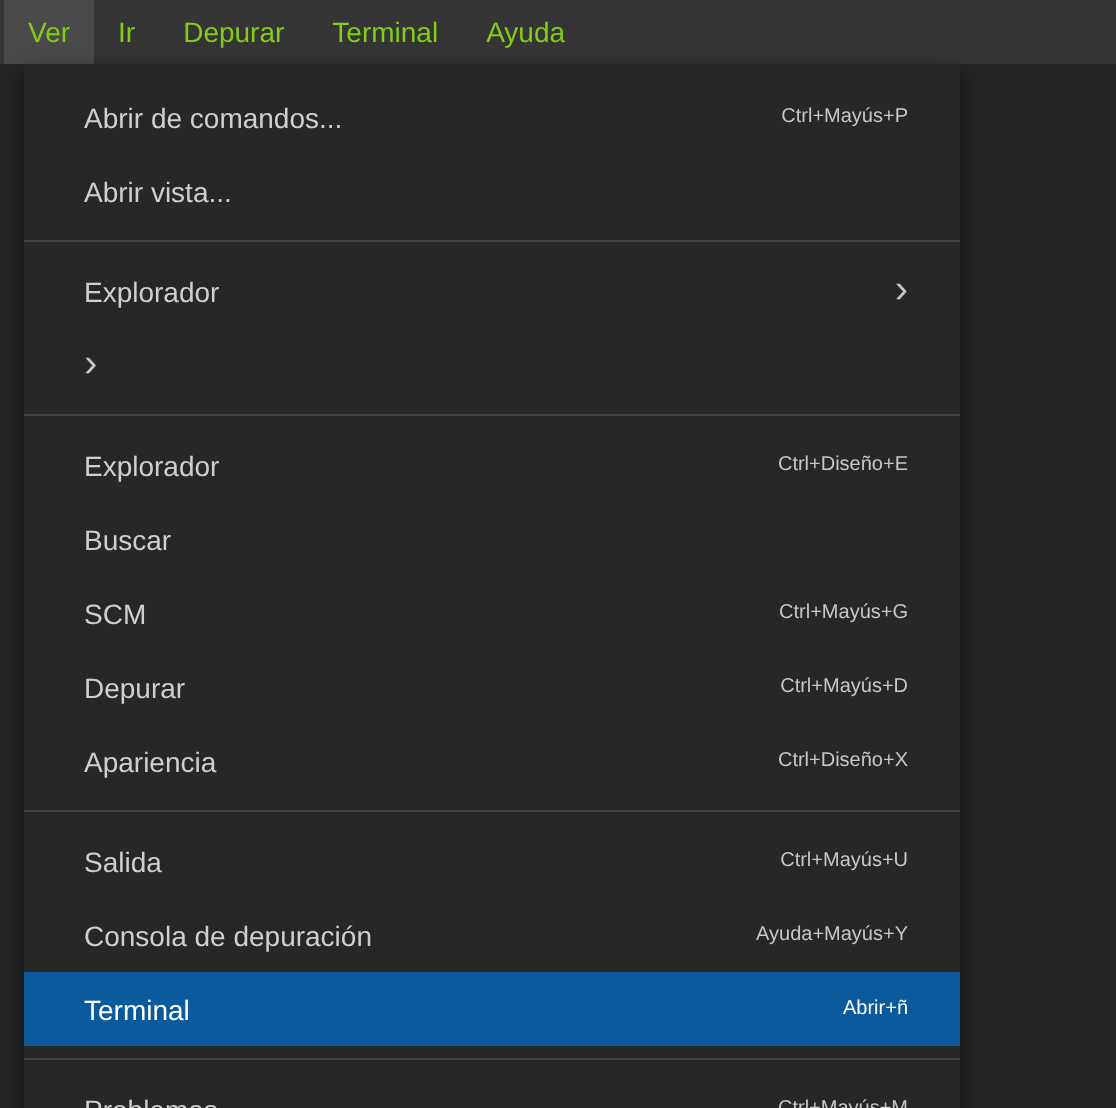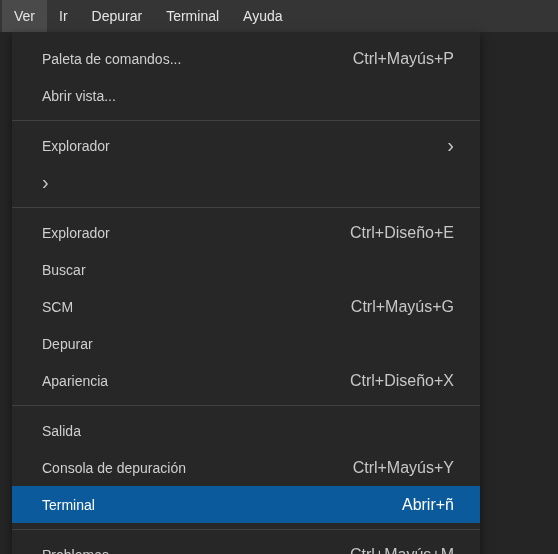--- a/index.html
+++ b/index.html
@@ -19,21 +19,21 @@
     }
     .menubar {
       display: flex;
       background: #353536;
       height: 32px;
       align-items: center;
       padding-left: 2px;
     }
     .menubar-item {
       padding: 6px 12px;
-      color: #e5e5e5;
+      color: #84cc16;
       cursor: pointer;
       height: 32px;
       display: flex;
       align-items: center;
     }
     .menubar-item.active {
       background: #4a4a4b;
     }
     .dropdown {
       position: absolute;
@@ -56,21 +56,21 @@
     }
     .menu-item.highlight {
       background: #0a5a9c;
       color: #ffffff;
     }
     .menu-item.highlight .shortcut {
       color: #ffffff;
     }
     .shortcut {
       color: #c7c7c7;
-      font-size: 16px;
+      font-size: 10px;
     }
     .chevron {
       color: #c7c7c7;
       font-size: 16px;
     }
     .separator {
       height: 1px;
       background: #414142;
       margin: 6px 0;
     }
@@ -91,21 +91,21 @@
     <div class="menubar-item">
       <span>Terminal</span>
     </div>
     <div class="menubar-item">
       <span>Ayuda</span>
     </div>
   </div>
 
 <div class="dropdown" id="dropdown">
     <div class="menu-item">
-      <span>Paleta de comandos...</span>
+      <span>Abrir de comandos...</span>
       <span class="shortcut">Ctrl+Mayús+P</span>
     </div>
     <div class="menu-item">
       <span>Abrir vista...</span>
     </div>
     <div class="separator"></div>
     <div class="menu-item">
       <span>Explorador</span>
       <span class="chevron" style="font-size: 20px; font-weight: 300;">›</span>
     </div>
@@ -119,32 +119,34 @@
     </div>
     <div class="menu-item">
       <span>Buscar</span>
     </div>
     <div class="menu-item">
       <span>SCM</span>
       <span class="shortcut">Ctrl+Mayús+G</span>
     </div>
     <div class="menu-item">
       <span>Depurar</span>
+      <span class="shortcut">Ctrl+Mayús+D</span>
     </div>
     <div class="menu-item">
       <span>Apariencia</span>
       <span class="shortcut">Ctrl+Diseño+X</span>
     </div>
     <div class="separator"></div>
     <div class="menu-item">
       <span>Salida</span>
+      <span class="shortcut">Ctrl+Mayús+U</span>
     </div>
     <div class="menu-item">
       <span>Consola de depuración</span>
-      <span class="shortcut">Ctrl+Mayús+Y</span>
+      <span class="shortcut">Ayuda+Mayús+Y</span>
     </div>
     <div class="menu-item highlight">
       <span>Terminal</span>
       <span class="shortcut">Abrir+ñ</span>
     </div>
     <div class="separator"></div>
     <div class="menu-item">
       <span>Problemas</span>
       <span class="shortcut">Ctrl+Mayús+M</span>
     </div>

